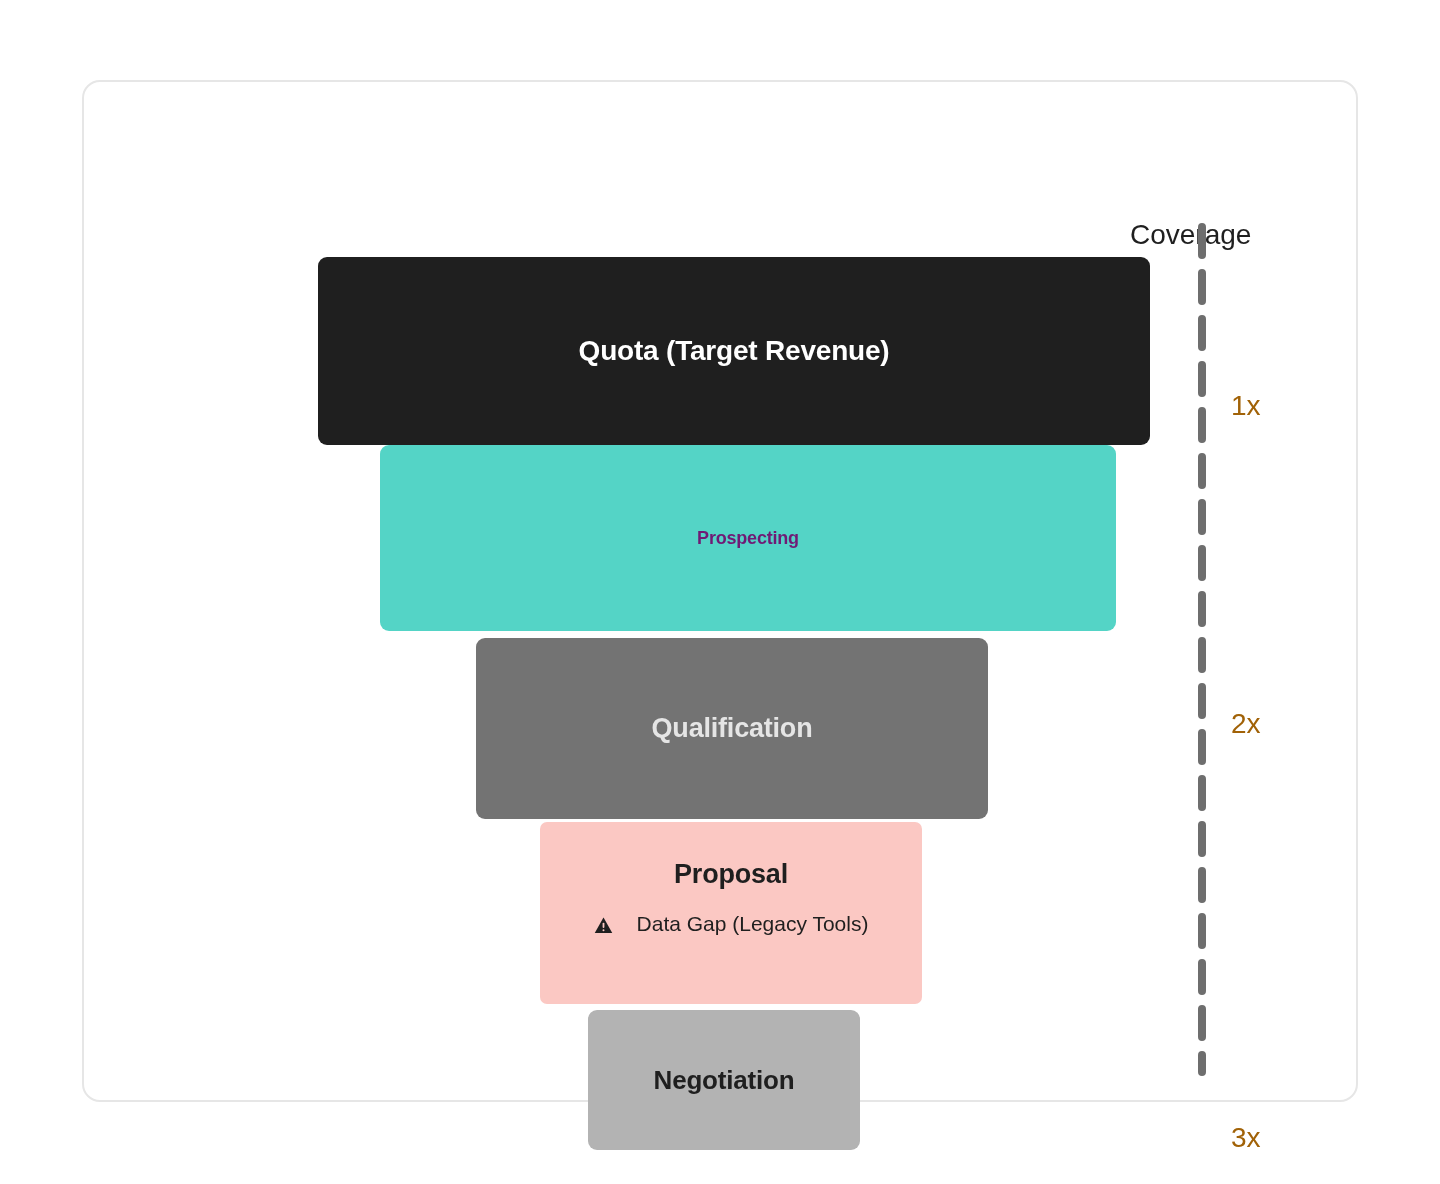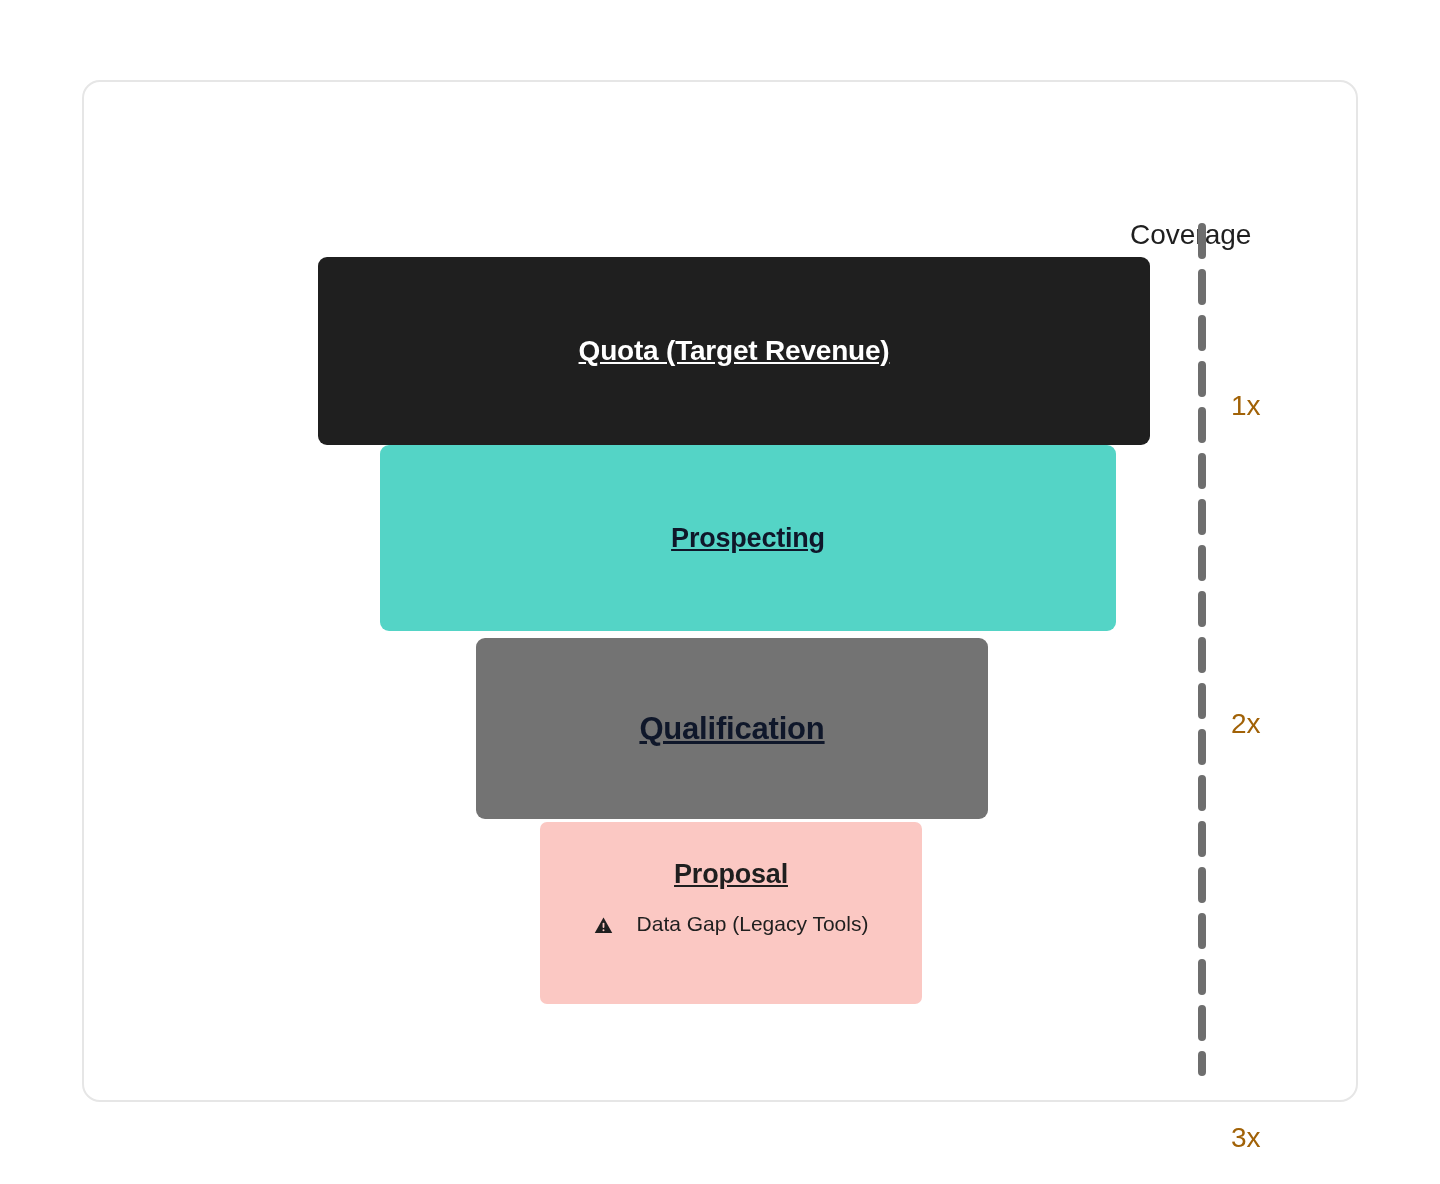--- a/index.html
+++ b/index.html
@@ -51,21 +51,20 @@
     flex-direction: column;
     align-items: center;
     justify-content: center;
   }
 
   .bar-label {
     font-weight: bold;
     letter-spacing: -0.2px;
     white-space: nowrap;
     text-align: center;
-    text-decoration: underline;
   }
 
   .bar-note {
     margin-top: 22px;
     font-size: 21px;
     font-weight: normal;
     white-space: nowrap;
     display: flex;
     align-items: center;
     gap: 24px;
@@ -84,27 +83,27 @@
   .bar-quota {
     left: 234px; top: 175px; width: 832px; height: 188px;
     background: #1f1f1f;
   }
   .bar-quota .bar-label { color: #ffffff; font-size: 28px; }
 
   .bar-prospecting {
     left: 296px; top: 363px; width: 736px; height: 186px;
     background: #54d4c6;
   }
-  .bar-prospecting .bar-label { color: #0f172a; font-size: 27px; }
+  .bar-prospecting .bar-label { color: #701a75; font-size: 18px; }
 
   .bar-qualification {
     left: 392px; top: 556px; width: 512px; height: 181px;
     background: #737373;
   }
-  .bar-qualification .bar-label { color: #0f172a; font-size: 31px; }
+  .bar-qualification .bar-label { color: #e5e5e5; font-size: 27px; }
 
   .bar-proposal {
     left: 456px; top: 740px; width: 382px; height: 182px;
     background: #fbc8c3;
     justify-content: flex-start;
     padding-top: 37px;
     border-radius: 7px;
   }
   .bar-proposal .bar-label { color: #1f1f1f; font-size: 27px; }
   .bar-proposal .bar-note { color: #1f1f1f; }
@@ -173,20 +172,23 @@
             <svg viewBox="0 0 20 20" width="19" height="19" aria-hidden="true">
               <path d="M10 1.6 L19.2 17.8 L0.8 17.8 Z" fill="#1f1f1f"></path>
               <rect x="9.05" y="7.1" width="1.9" height="5.4" rx="0.9" fill="#fbc8c3"></rect>
               <circle cx="10" cy="14.9" r="1.05" fill="#fbc8c3"></circle>
             </svg>
           </span>
           <span>Data Gap (Legacy Tools)</span>
         </div>
       </div>
 
+      <div class="bar bar-negotiation">
+        <div class="bar-label">Negotiation</div>
+      </div>
 
       <div class="coverage-title">Coverage</div>
 
       <div class="coverage-axis">
         <svg width="10" height="855" viewBox="0 0 10 855" aria-hidden="true">
           <line x1="5" y1="5" x2="5" y2="850" stroke="#6e6e6e" stroke-width="8" stroke-linecap="round" stroke-dasharray="28 18"></line>
         </svg>
       </div>
 
       <div class="coverage-tick tick-1x">1x</div>

